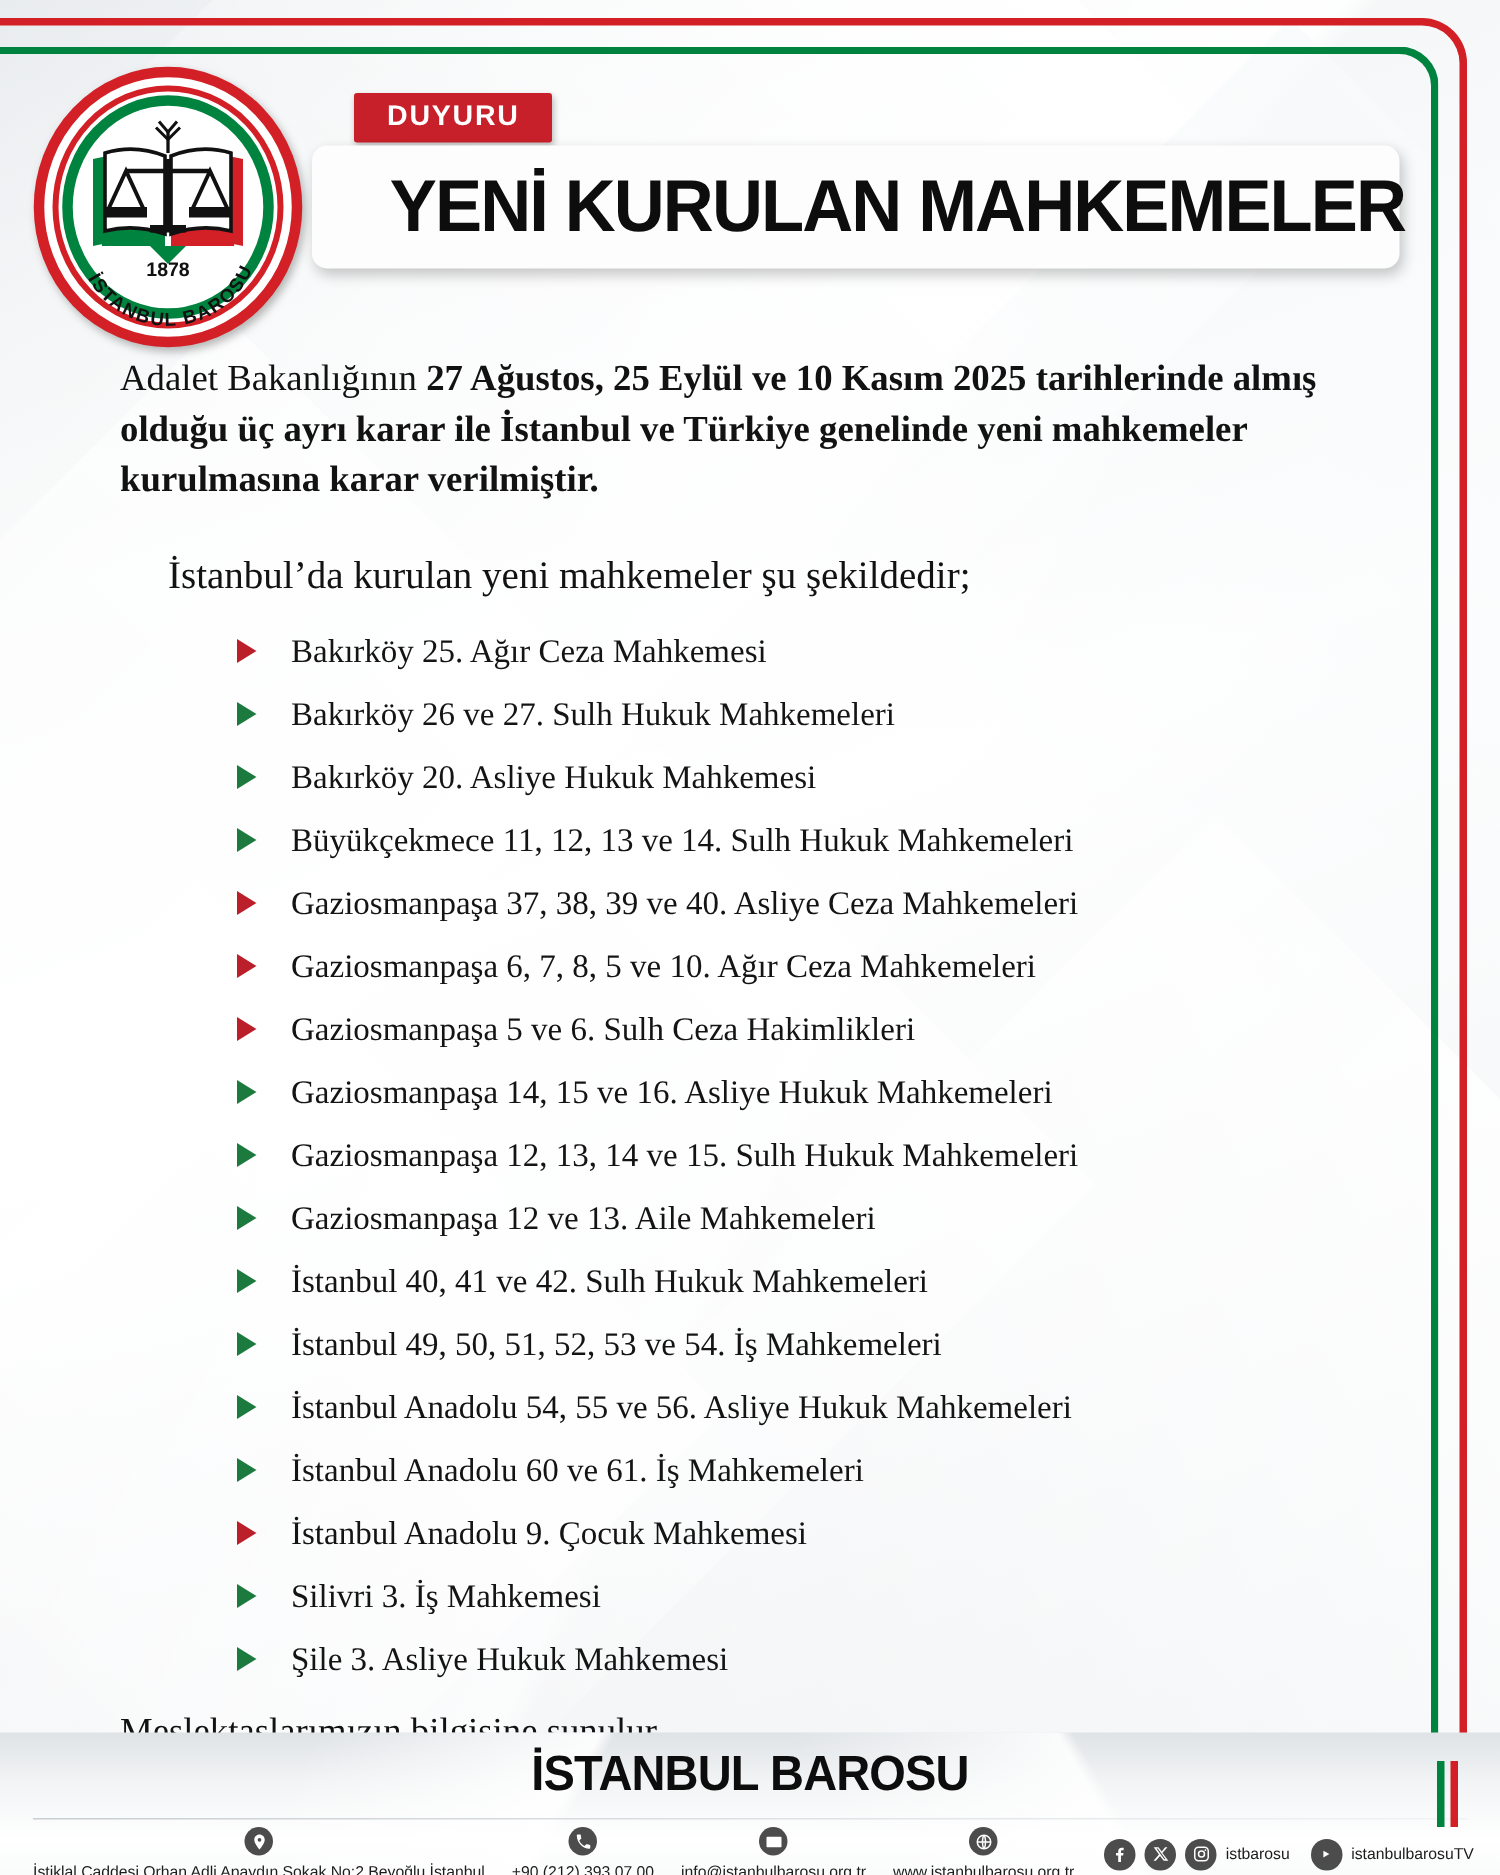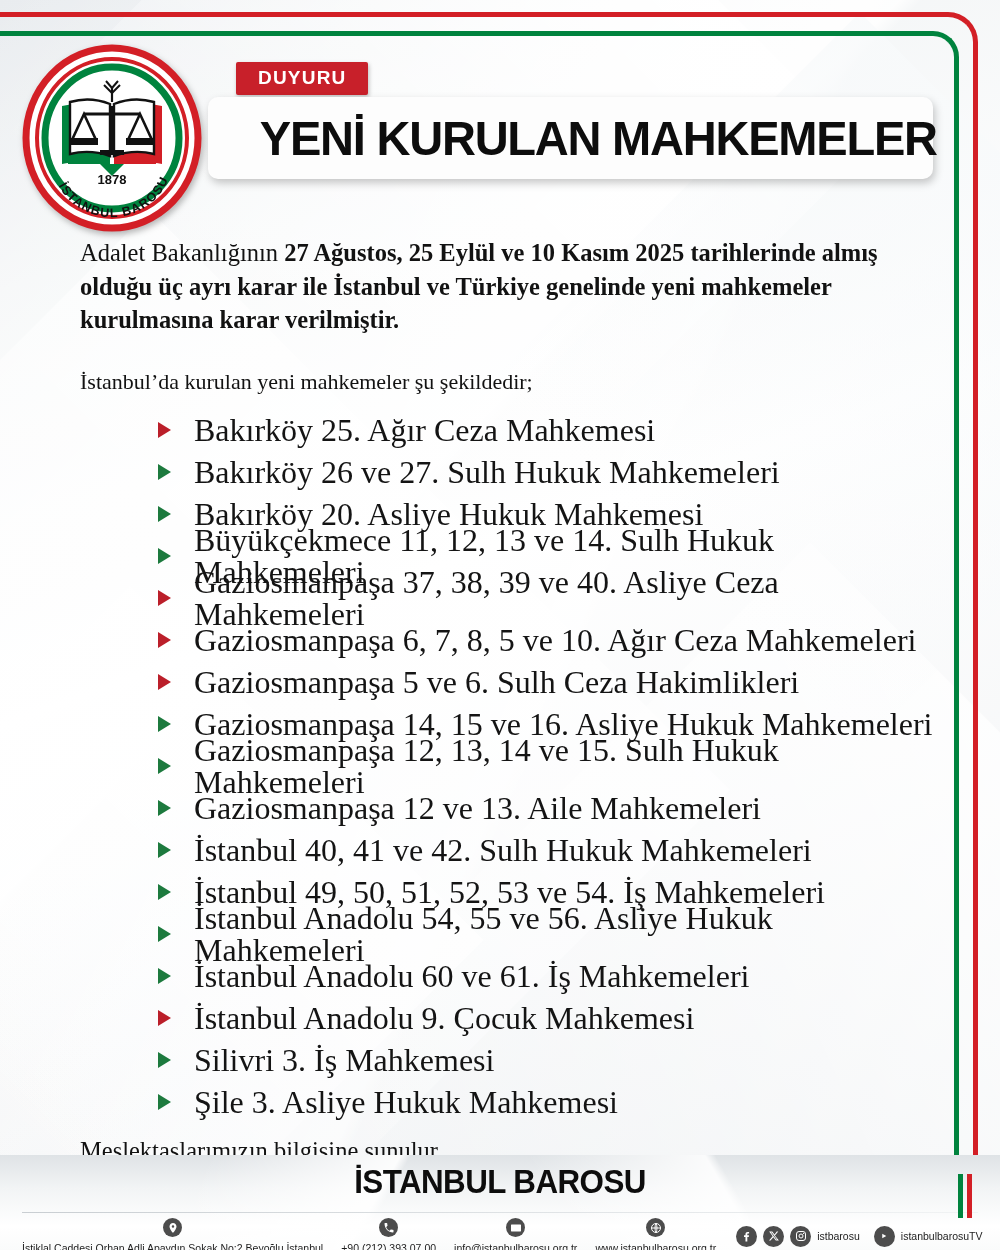--- a/index.html
+++ b/index.html
@@ -105,29 +105,30 @@
   .intro{
     font-size:24.5px;
     line-height:1.37;
     color:#121212;
     width:845px;
     margin-bottom:32px;
   }
   .intro b{ font-weight:bold; }
   .intro .lead{ font-weight:normal; }
   .subintro{
-    font-size:22px;
+    font-size:26px;
     color:#121212;
     margin-bottom:14px;
+    margin-left:32px;
   }
 
   ul.courts{ list-style:none; margin:0 0 0 78px; padding:0; }
   ul.courts li{
     position:relative;
-    font-size:32px;
+    font-size:22px;
     color:#141414;
     line-height:1;
     padding:0 0 0 36px;
     height:42px;
     display:flex; align-items:center;
   }
   ul.courts li .arrow{
     position:absolute; left:0; top:50%;
     width:0; height:0;
     margin-top:-8px;

